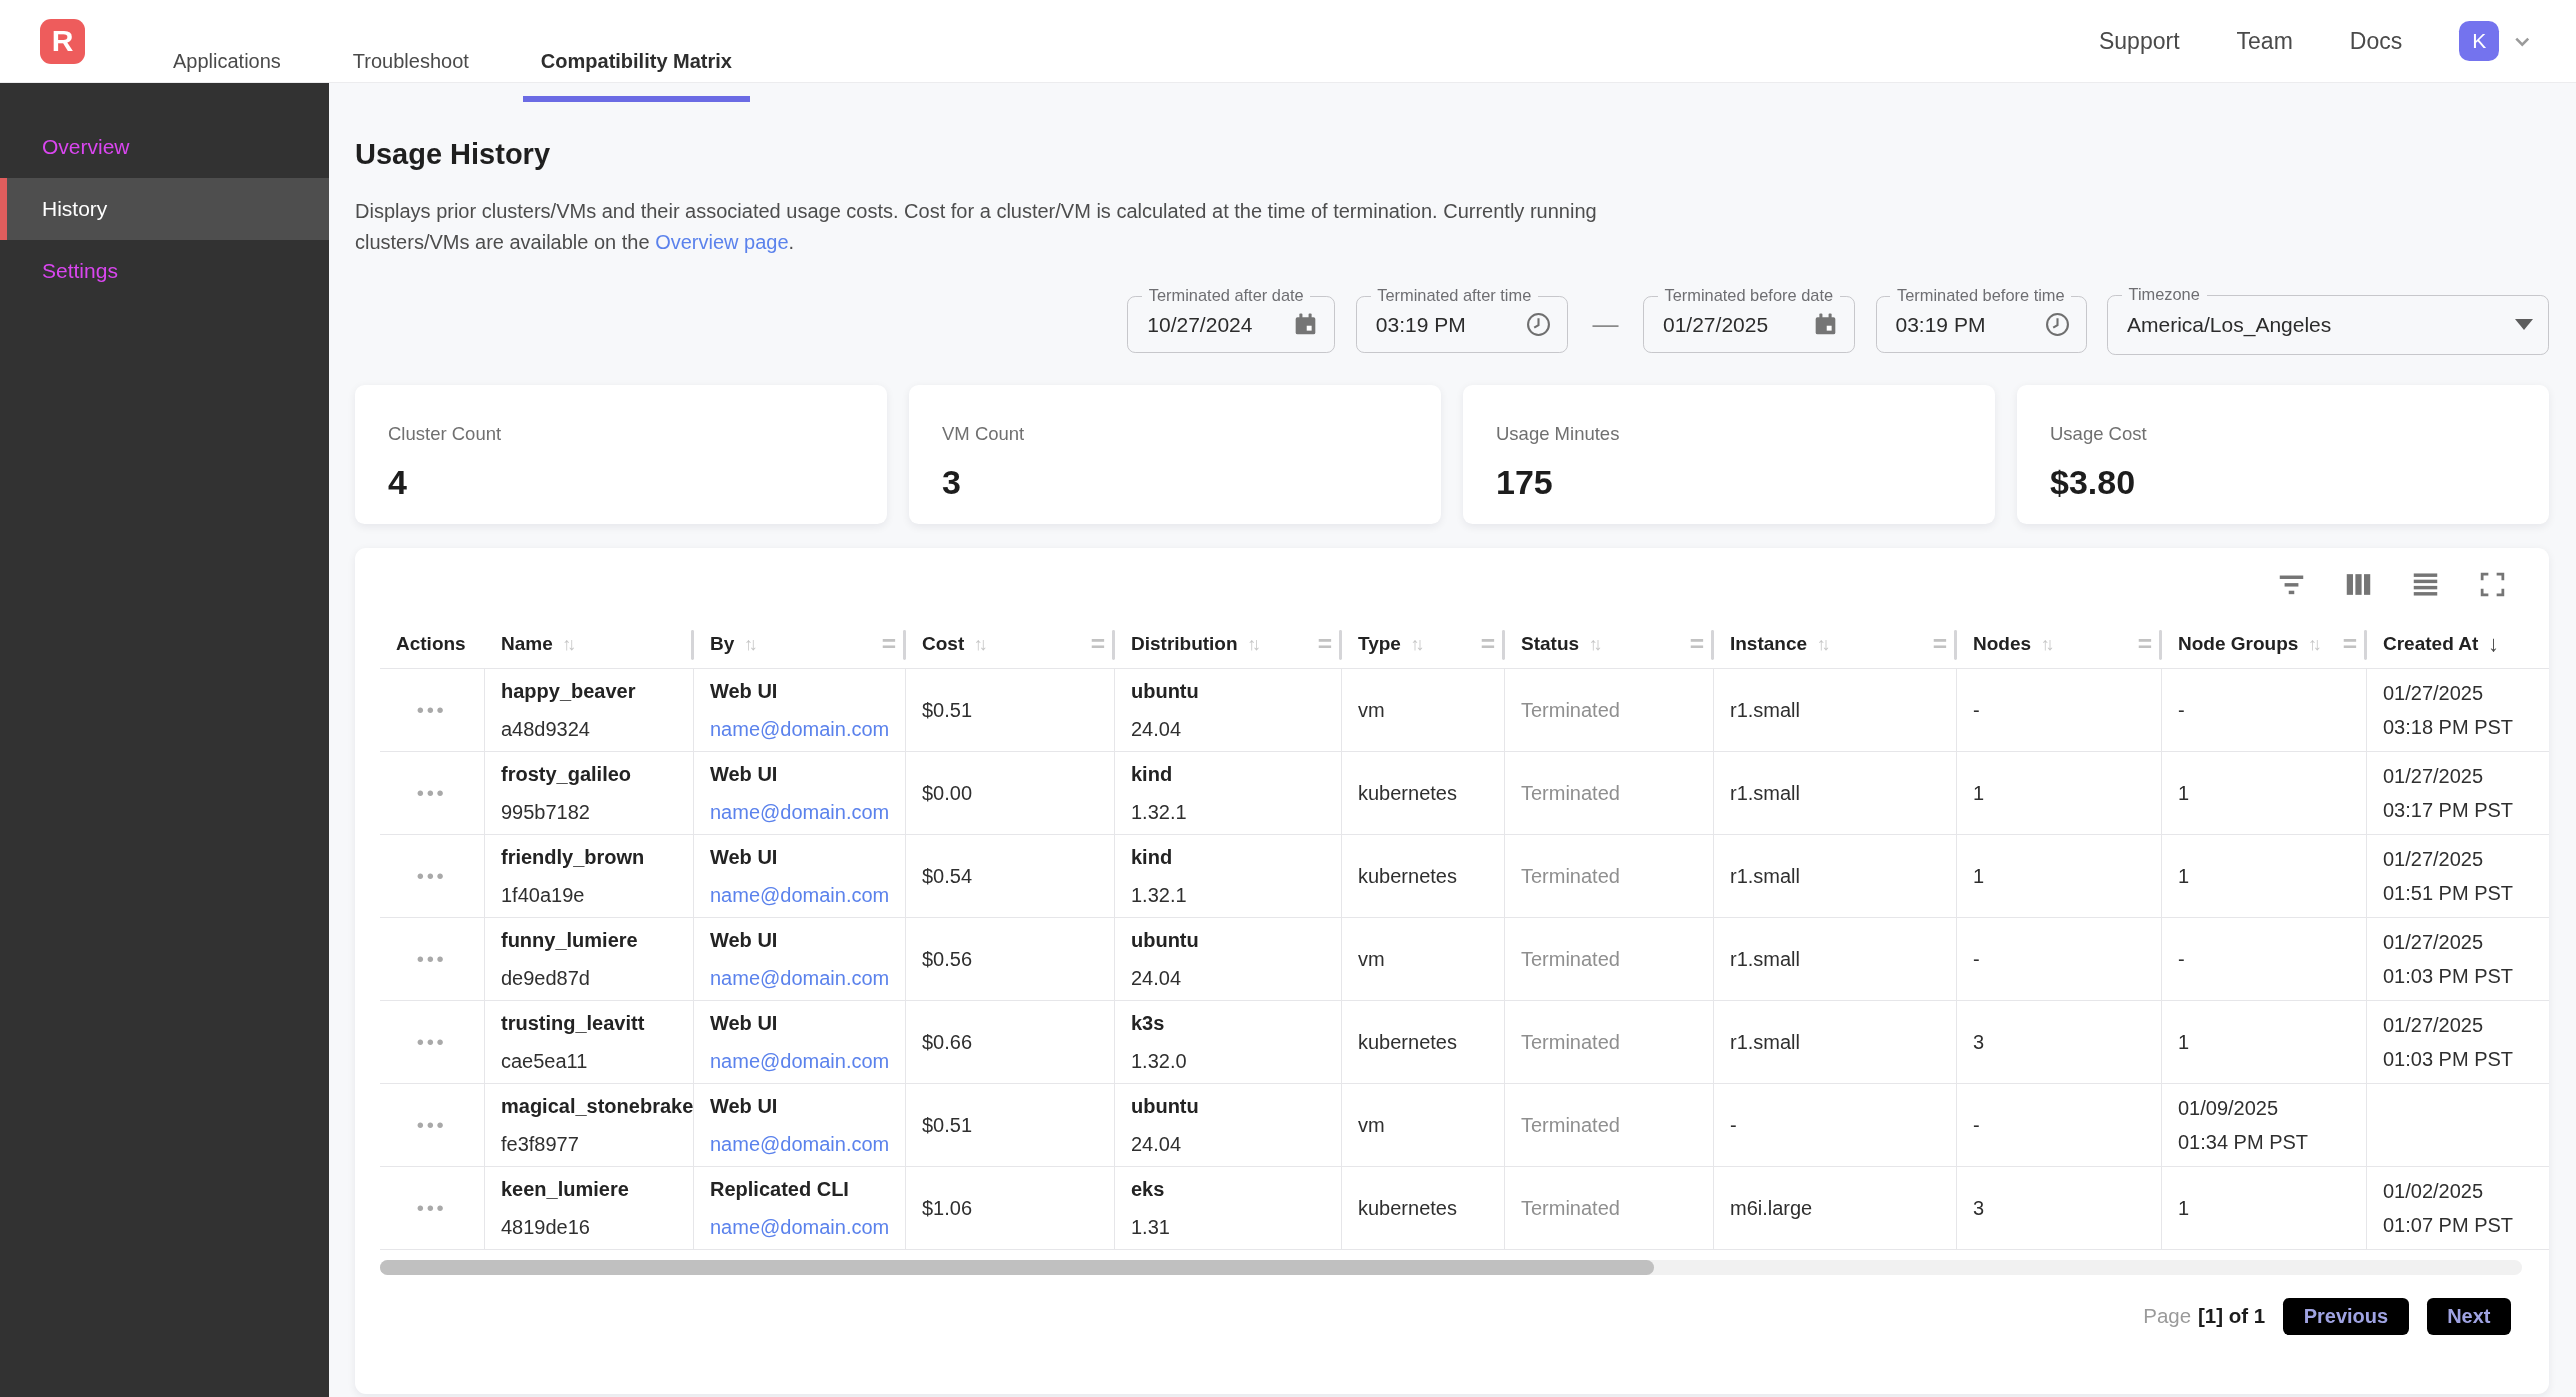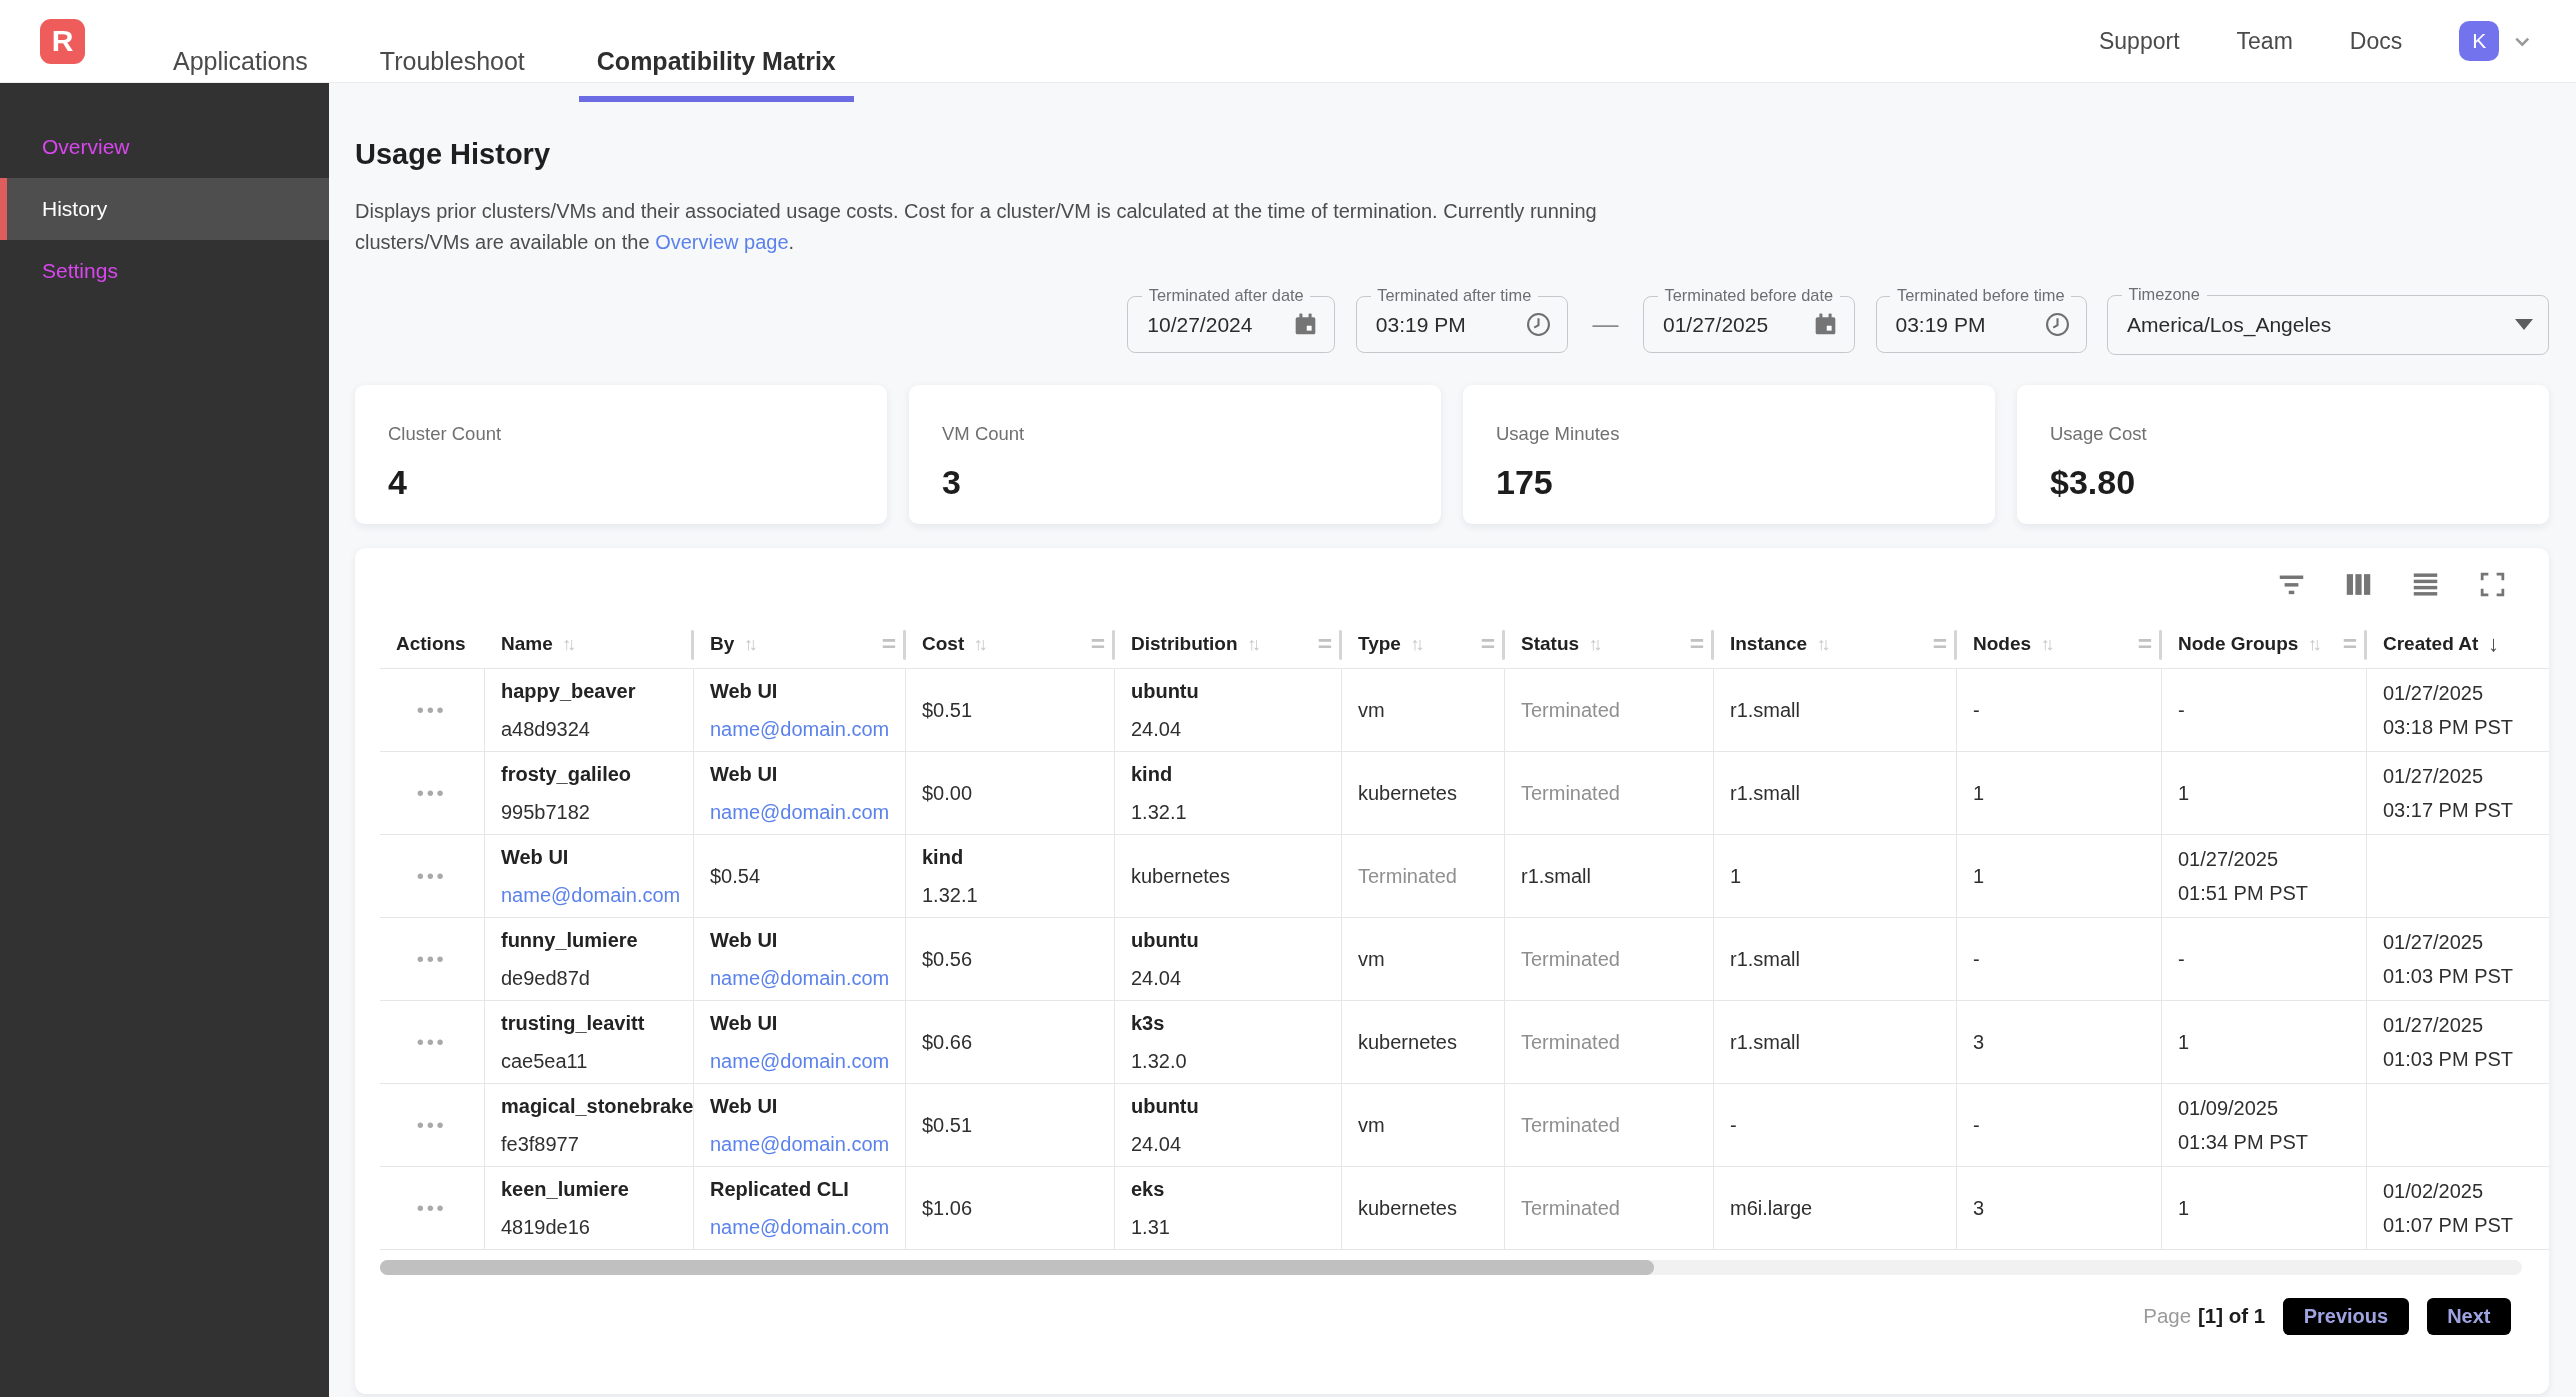--- a/index.html
+++ b/index.html
@@ -13,21 +13,21 @@
     --border:#e6e6e9;
   }
   *{box-sizing:border-box;margin:0;padding:0;}
   html,body{width:2576px;height:1397px;overflow:hidden;}
   body{font-family:"Liberation Sans","DejaVu Sans",sans-serif;background:var(--page-bg);color:var(--text);}
 
   
   .topnav{position:absolute;top:0;left:0;width:2576px;height:83px;background:#fff;border-bottom:1.4px solid #ececee;display:flex;align-items:center;z-index:5;}
   .logo{width:45px;height:45px;border-radius:11px;background:var(--brand-red);color:#fff;font-weight:bold;font-size:30px;display:flex;align-items:center;justify-content:center;margin-left:40px;}
   .nav-items{display:flex;align-items:center;height:100%;margin-left:52px;gap:0;}
-  .nav-item{position:relative;height:100%;display:flex;align-items:center;padding:0 36px;font-size:25px;color:#4a4a4a;cursor:pointer;margin-top:40px;}
+  .nav-item{position:relative;height:100%;display:flex;align-items:center;padding:0 36px;font-size:20px;color:#4a4a4a;cursor:pointer;margin-top:40px;}
   .nav-item.active{font-weight:bold;color:#2e2e2e;}
   .nav-item.active .underline{position:absolute;left:18px;right:18px;bottom:0;height:6.2px;background:var(--accent);}
   .nav-right{margin-left:auto;display:flex;align-items:center;gap:57px;margin-right:44px;}
   .nav-link{font-size:23px;color:#4a4a4a;cursor:pointer;}
   .avatar-wrap{display:flex;align-items:center;gap:12.3px;cursor:pointer;}
   .avatar{width:40px;height:40px;border-radius:10.3px;background:var(--avatar);color:#fff;font-size:21px;display:flex;align-items:center;justify-content:center;}
   .chev{width:20.5px;height:20.5px;}
 
   
   .sidebar{position:absolute;top:83px;left:0;width:329px;height:1314px;background:#323232;padding-top:33px;}
@@ -403,20 +403,24 @@
               <span>01/27/2025</span>
               <span>03:17 PM PST</span>
             </div>
       </div>
 
       <div class="cmgrid trow">
         <div class="cell actions">
               <span class="dots">•••</span>
             </div>
         <div class="cell two">
+              <span class="b">friendly_brown</span>
+              <span>1f40a19e</span>
+            </div>
+        <div class="cell two">
               <span class="b">Web UI</span>
               <a class="email">name@domain.com</a>
             </div>
         <div class="cell">
               <span>$0.54</span>
             </div>
         <div class="cell two">
               <span class="b">kind</span>
               <span>1.32.1</span>
             </div>

